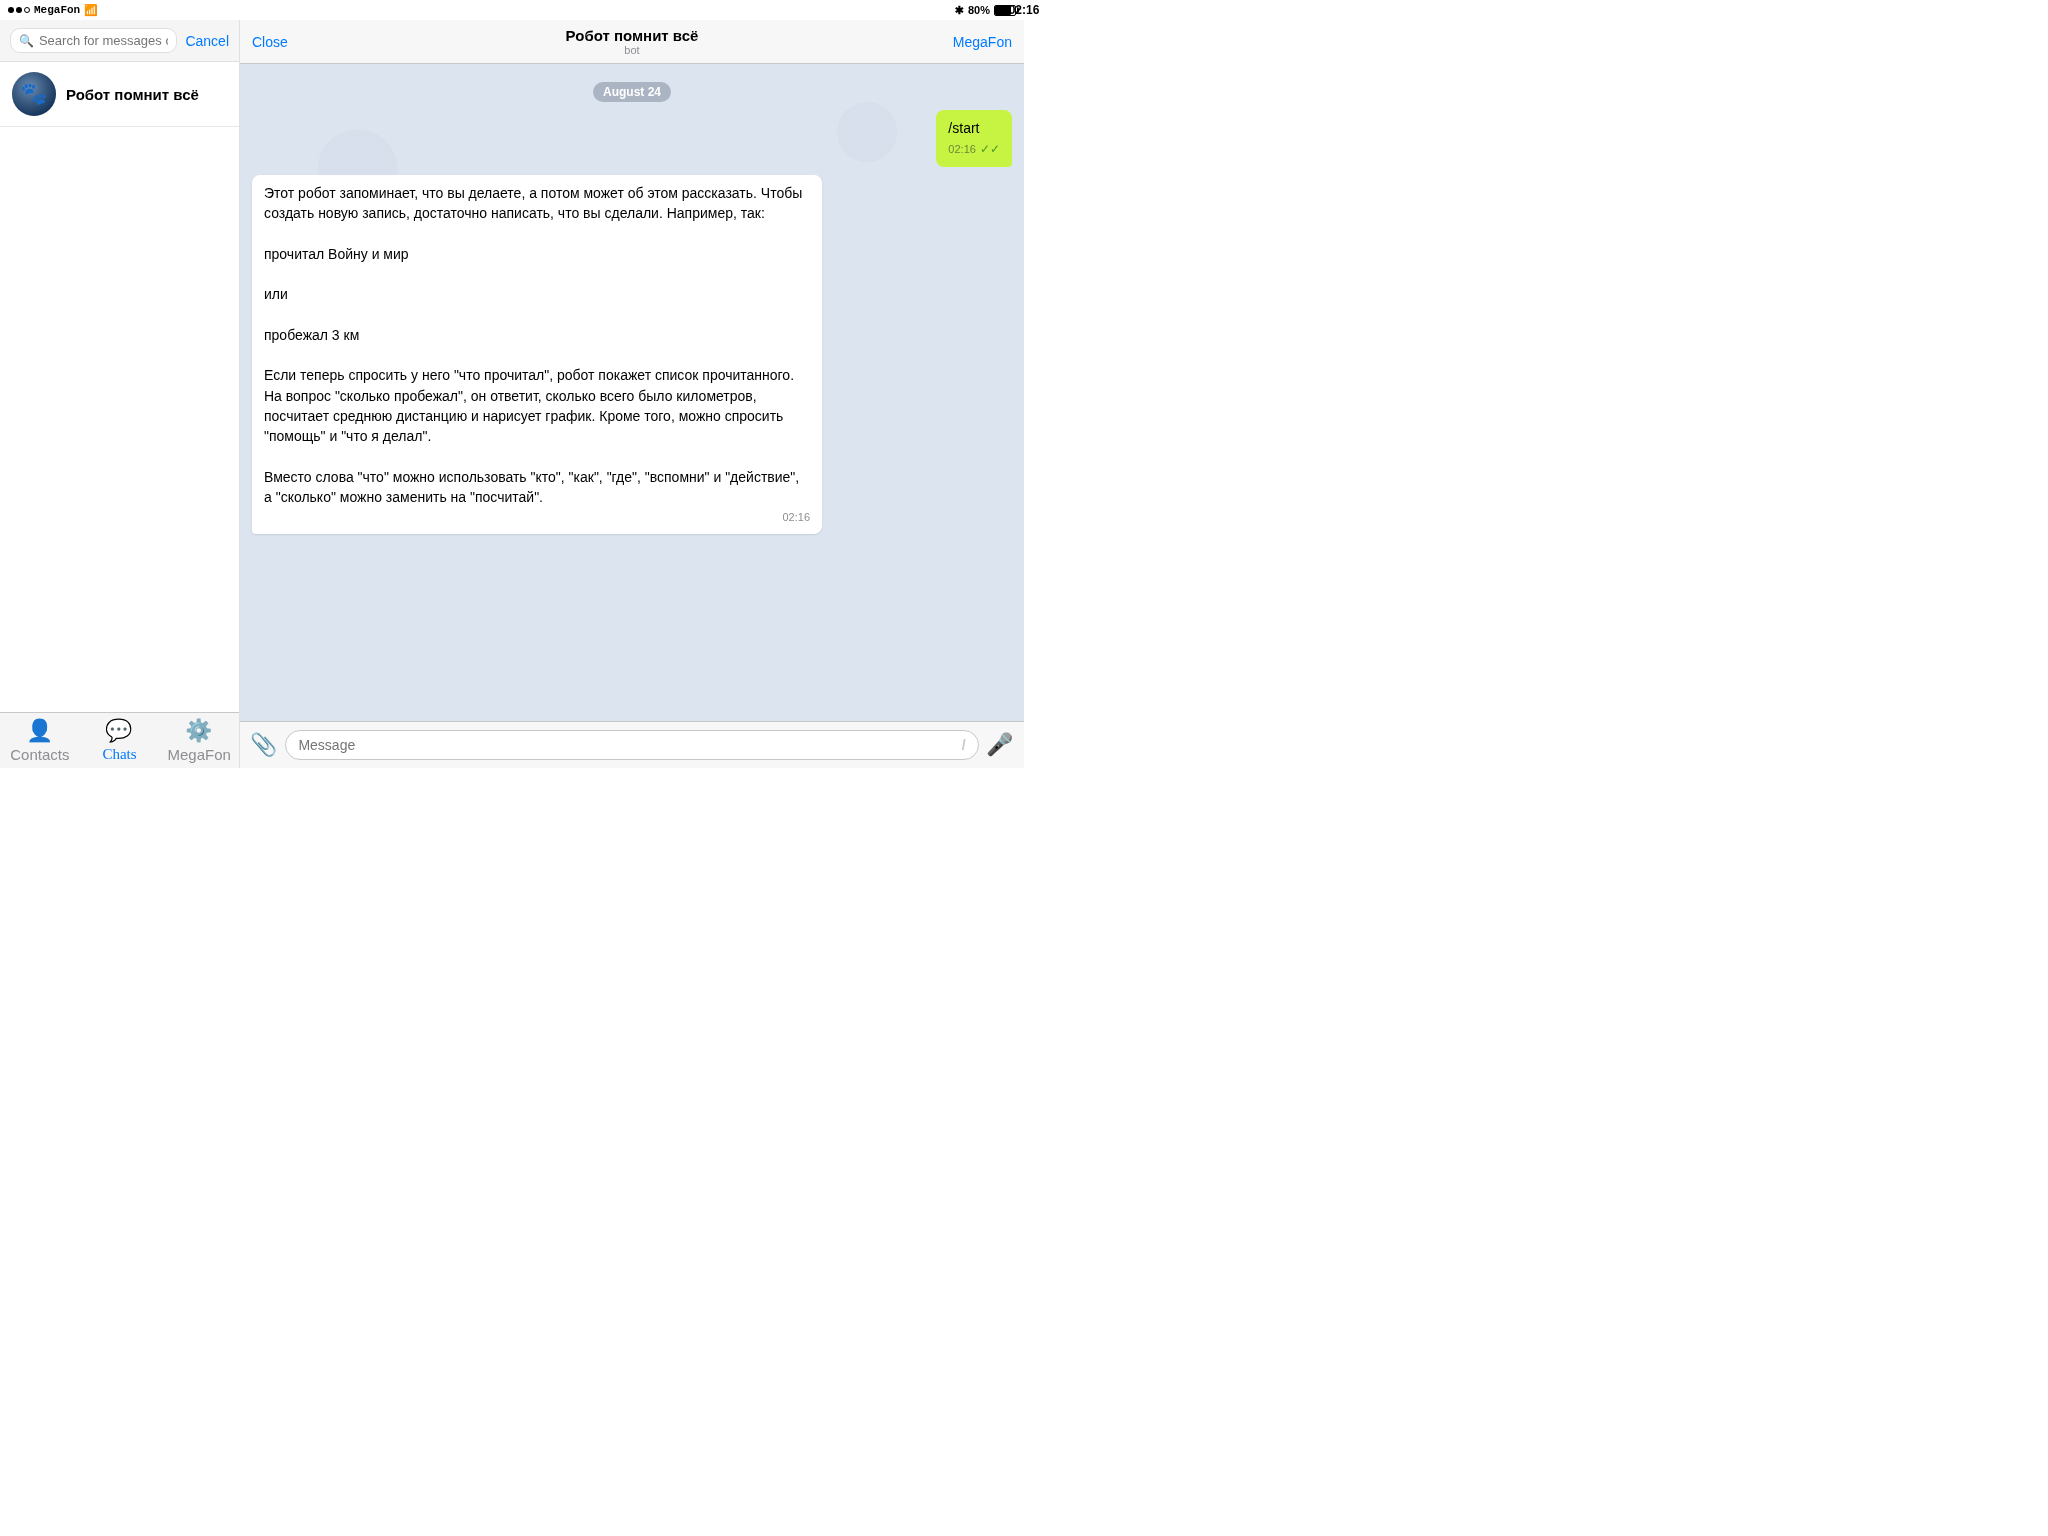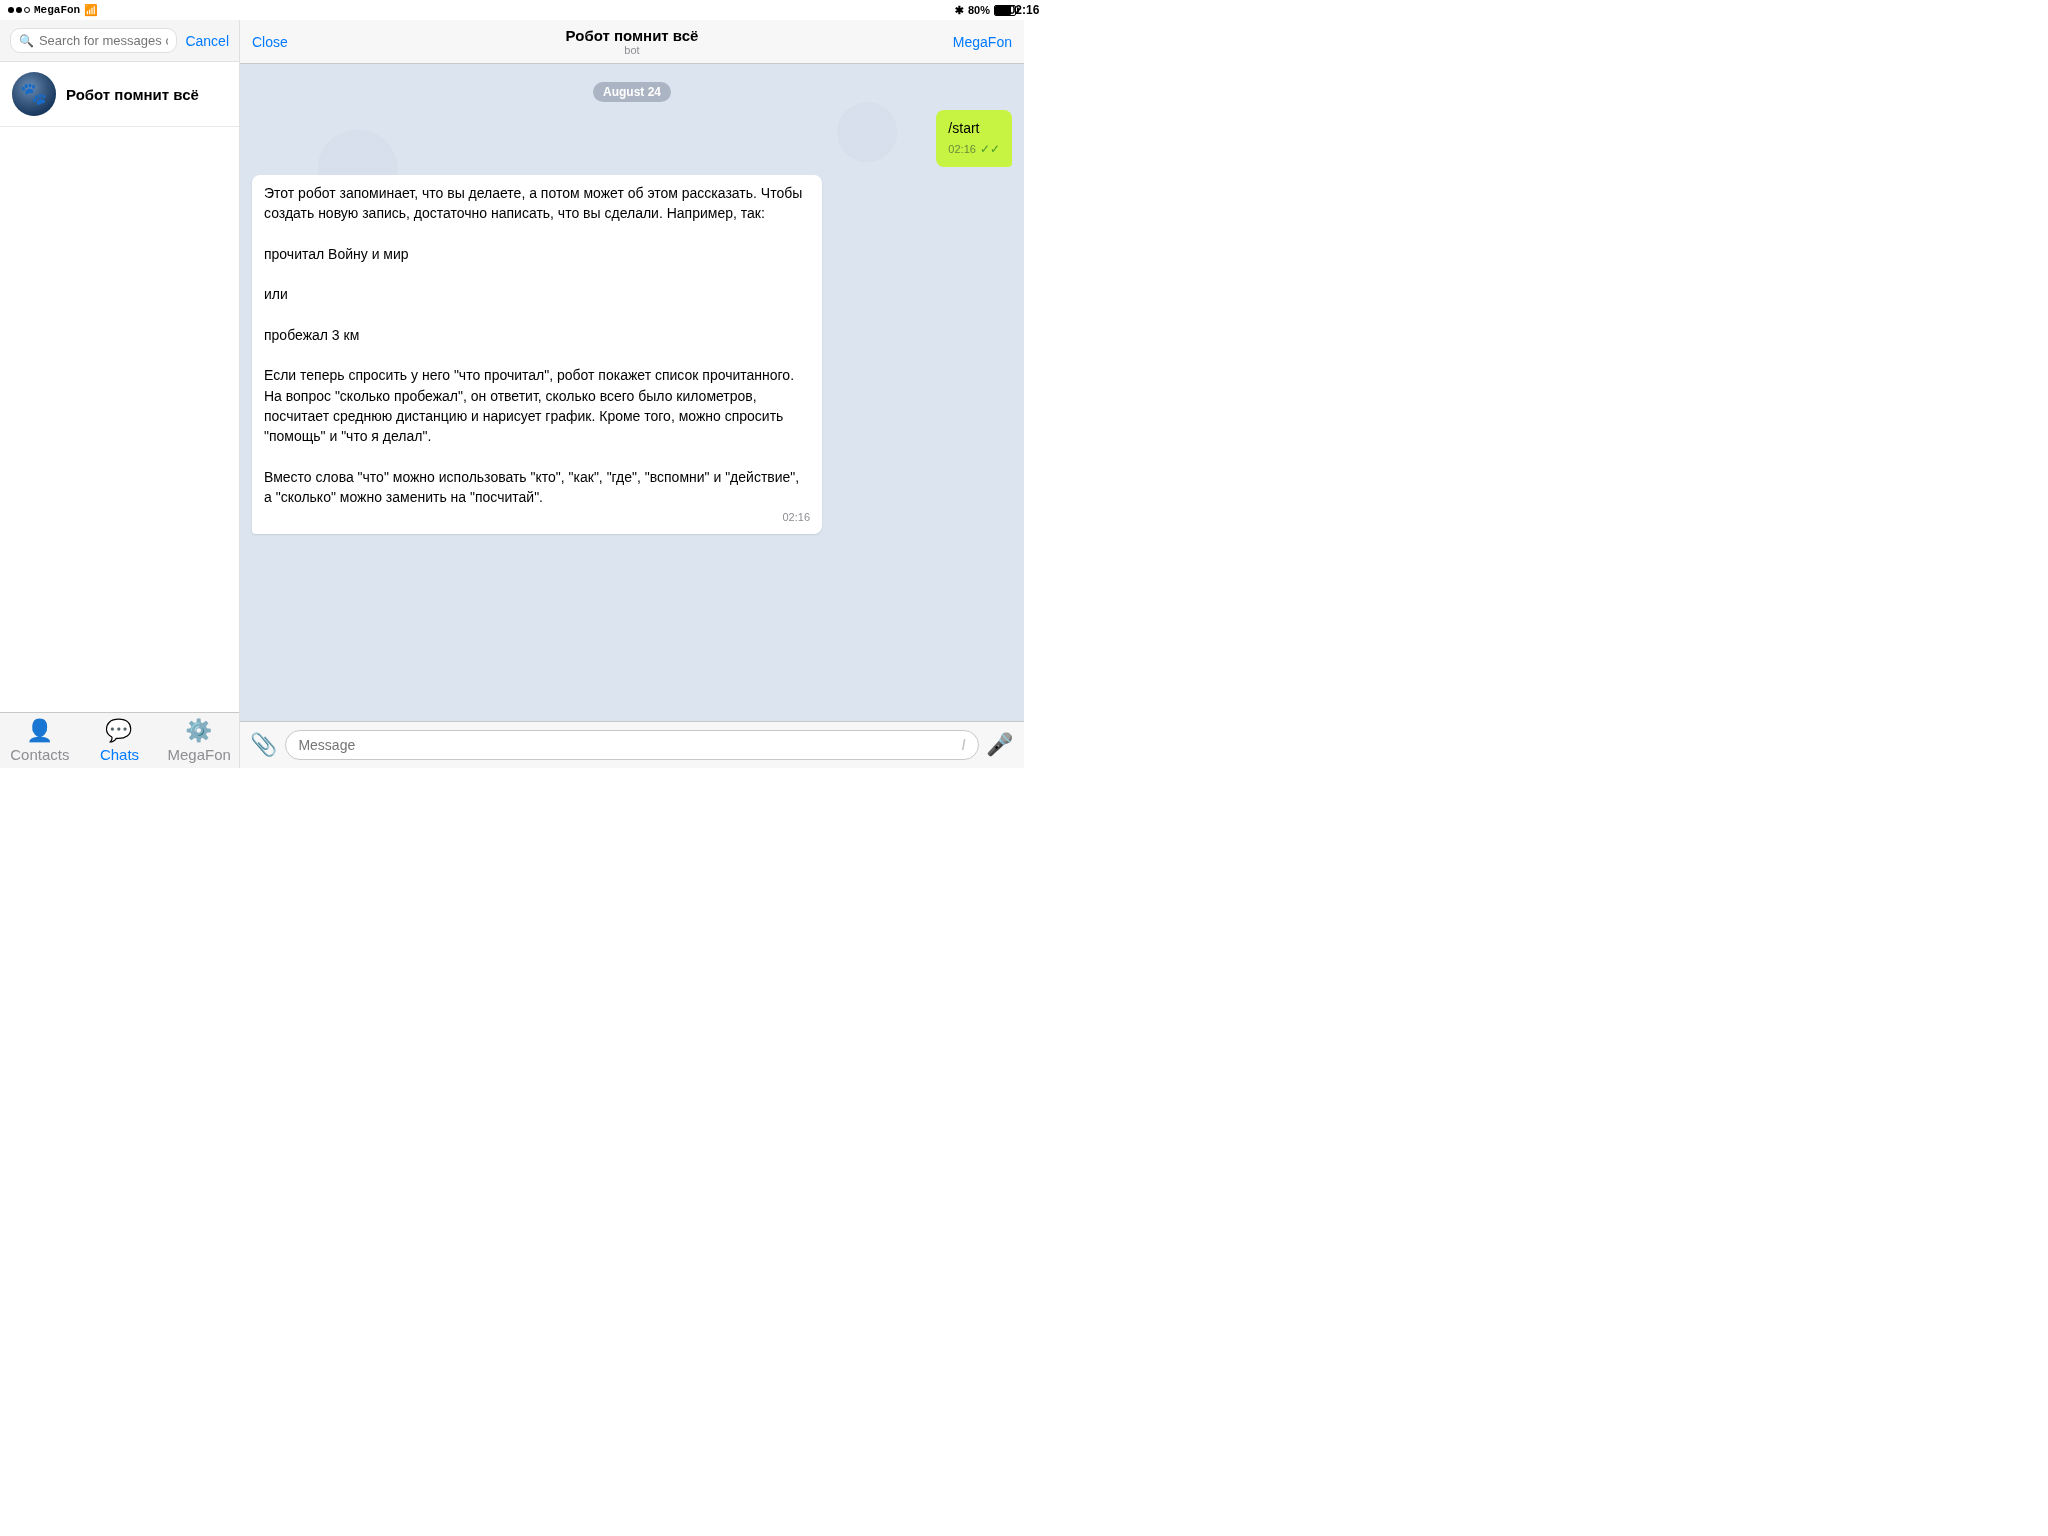--- a/index.html
+++ b/index.html
@@ -133,21 +133,21 @@
       padding: 4px 0;
       flex-shrink: 0;
     }
     .tab-item {
       display: flex; flex-direction: column; align-items: center; gap: 2px;
       flex: 1; cursor: pointer;
     }
     .tab-icon { font-size: 22px; color: #8e8e93; }
     .tab-icon.active { color: #007aff; }
     .tab-label { font-size: 15px; color: #8e8e93; }
-    .tab-label.active { color: #007aff; }
+    .tab-label.active { color: #007aff; font-family: Liberation Serif, serif; }
 
     
     .right-panel {
       flex: 1;
       display: flex;
       flex-direction: column;
       background: #404040;
       position: relative;
     }
 

